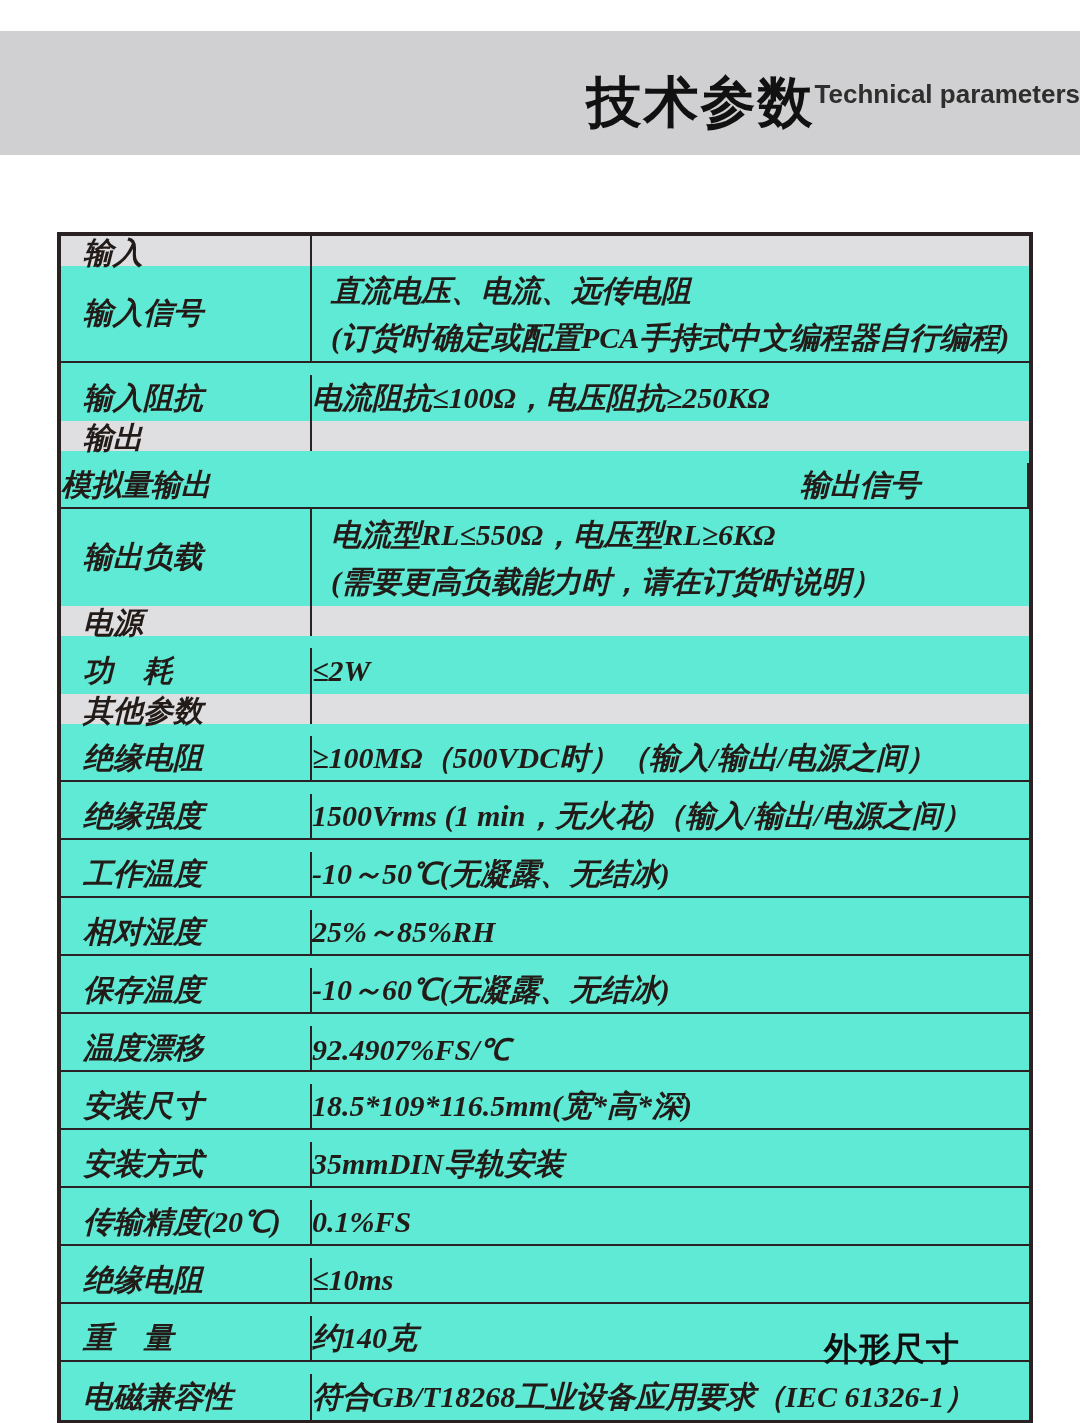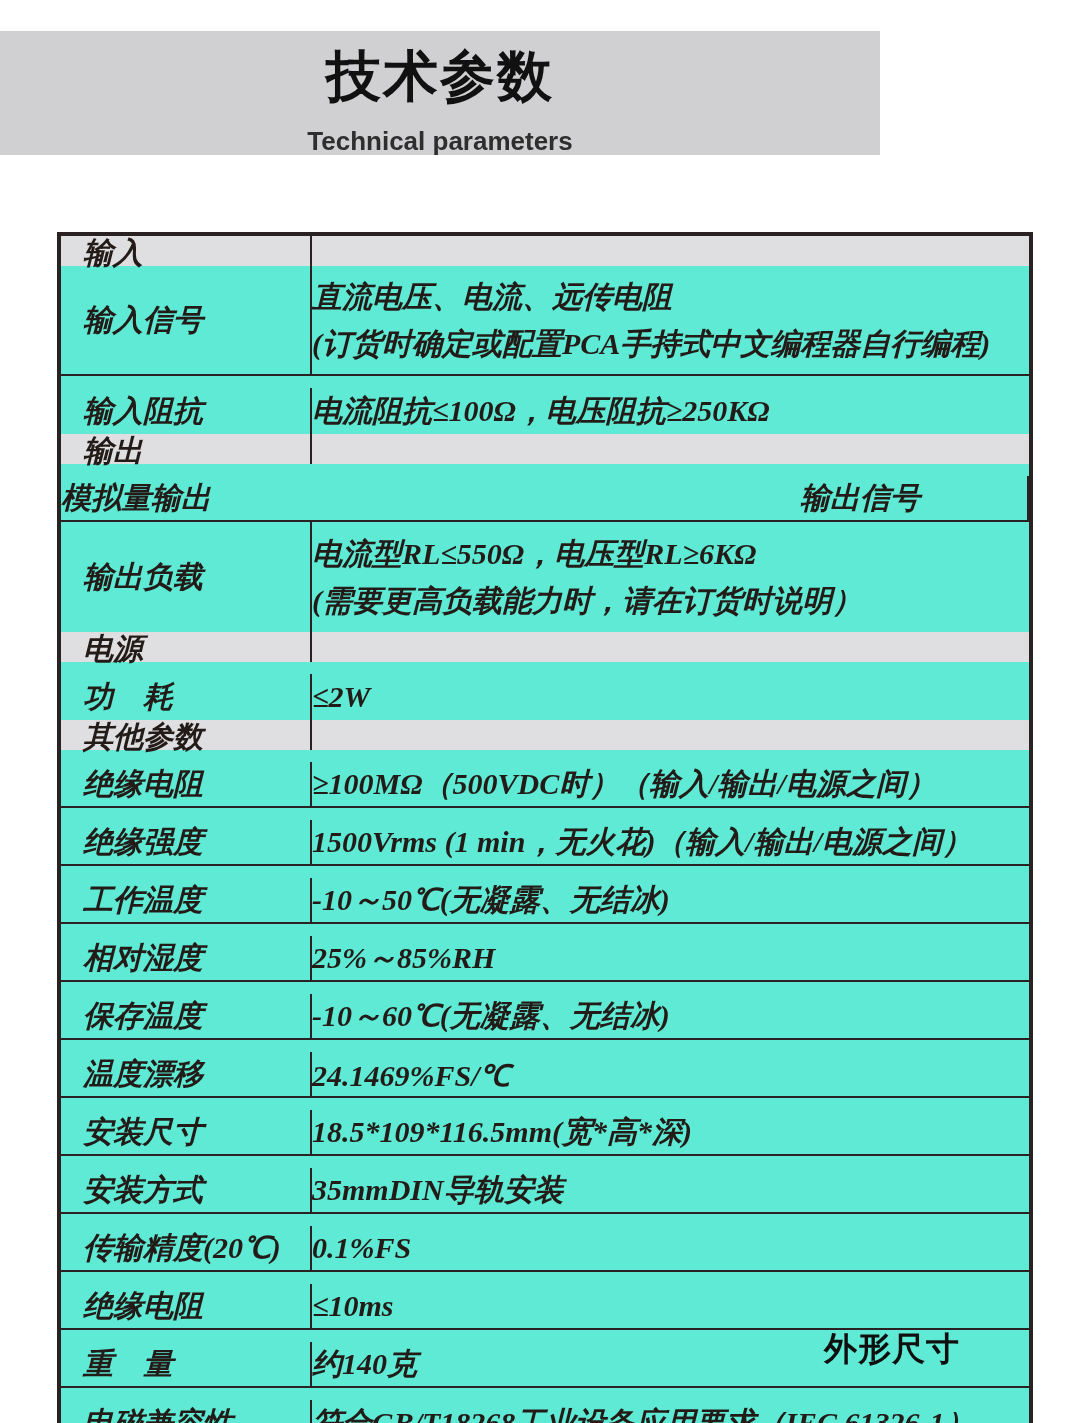--- a/index.html
+++ b/index.html
@@ -4,23 +4,23 @@
 <style>
   html,body{margin:0;padding:0;}
   body{
     width:1080px;height:1423px;background:#ffffff;position:relative;
     font-family:"Liberation Serif", serif;
     color:var(--text-color,#231b18);
     overflow:hidden;
   }
   
   .banner{
-    position:absolute;top:31px;left:0;width:880px;height:124px;
+    position:absolute;top:31px;left:0;width:1080px;height:124px;
     background:var(--banner-gray,#d0cfd1);
-    display:flex;flex-direction:column;align-items:center;justify-content:space-between;
+    display:flex;flex-direction:row;align-items:center;justify-content:flex-end;
   }
   .page-title{
     margin-top:17px;
     font-family:"Liberation Sans", sans-serif;
     font-weight:700;font-size:55px;line-height:56px;color:#111111;
     letter-spacing:2px;
   }
   .page-subtitle{
     font-family:"Liberation Sans", sans-serif;
     font-weight:700;font-size:26px;line-height:28px;color:#2e2e2e;
@@ -49,21 +49,21 @@
     white-space:nowrap;overflow:visible;
   }
   .row.section{
     background:var(--section-gray,#dfdfe2);
     height:30px;
   }
   .row.section .label{
     align-items:flex-start;line-height:33px;overflow:visible;
   }
   .row.single{height:46px;margin-top:12px;}
-  .row.double{height:110px;}
+  .row.double{height:97px;gap:19px;}
   .row.double .value .value-line{line-height:47px;}
   .row.hline{border-bottom:2px solid var(--border-color,#2a2222);}
   
   .footer-title{
     position:absolute;top:1325px;left:0;width:960px;
     text-align:right;
     font-family:"Liberation Sans", sans-serif;
     font-weight:700;font-size:33px;line-height:48px;color:#0f0f0f;
     letter-spacing:1px;
   }
@@ -151,21 +151,21 @@
   </div>
     <div class="row single hline">
     <div class="cell label">保存温度</div>
     <div class="cell value">
         <div class="value-line">-10～60℃(无凝露、无结冰)</div>
       </div>
   </div>
     <div class="row single hline">
     <div class="cell label">温度漂移</div>
     <div class="cell value">
-        <div class="value-line">24.1469%FS/℃</div>
+        <div class="value-line">92.4907%FS/℃</div>
       </div>
   </div>
     <div class="row single hline">
     <div class="cell label">安装尺寸</div>
     <div class="cell value">
         <div class="value-line">18.5*109*116.5mm(宽*高*深)</div>
       </div>
   </div>
     <div class="row single hline">
     <div class="cell label">安装方式</div>

